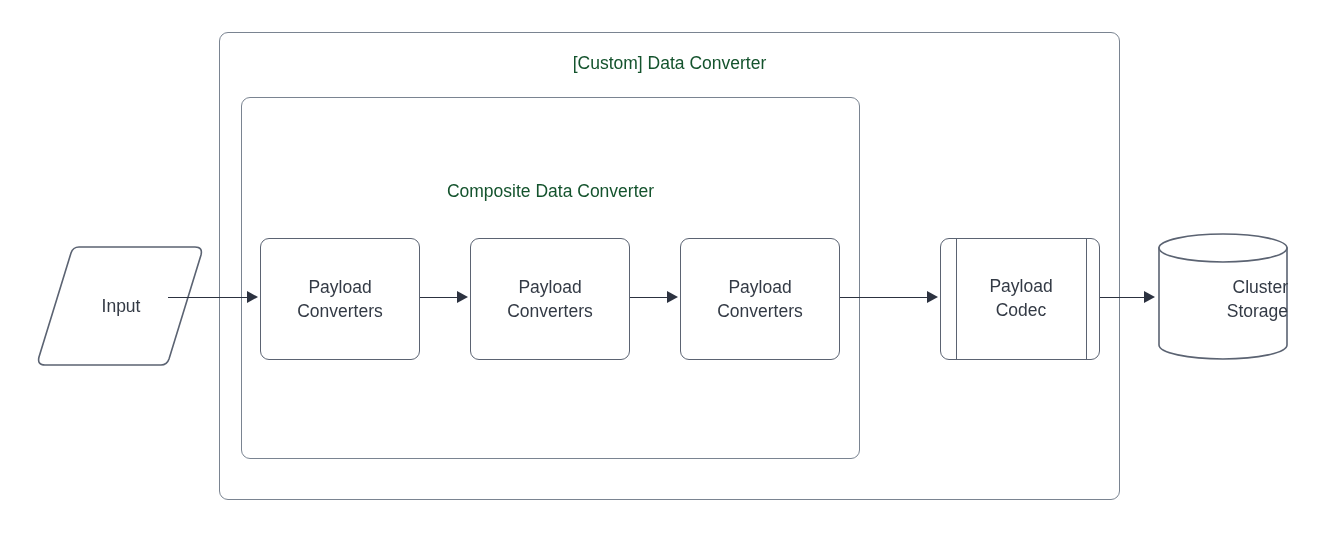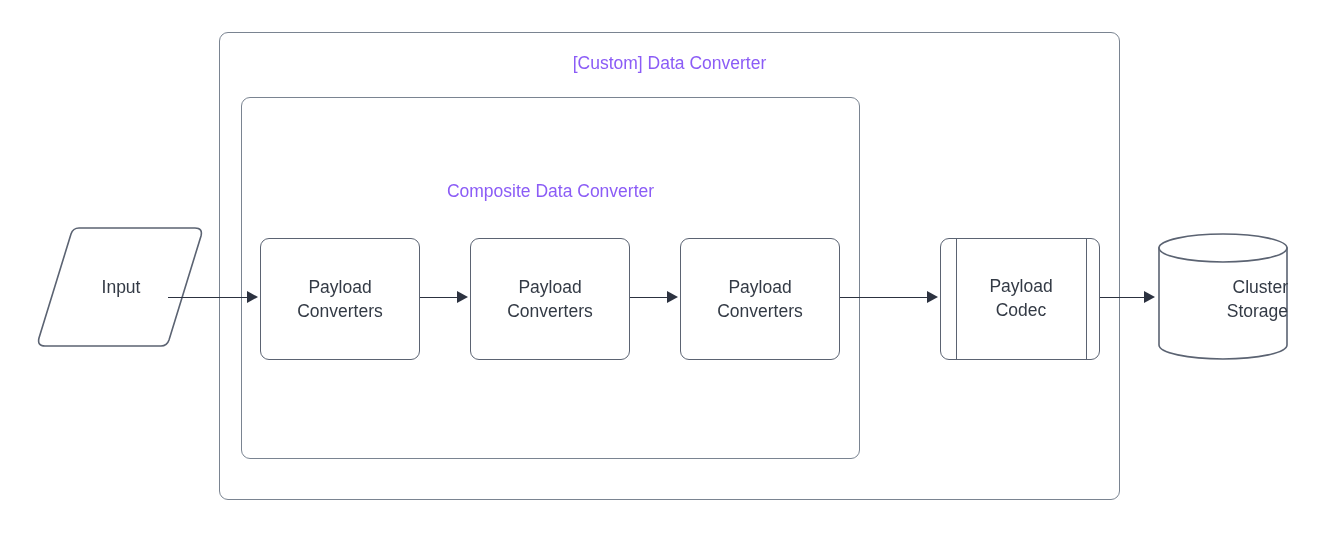--- a/index.html
+++ b/index.html
@@ -29,21 +29,21 @@
     border-radius: 9px;
     background: transparent;
   }
   .container-title {
     position: absolute;
     left: 0;
     right: 0;
     text-align: center;
     font-size: 17.5px;
     line-height: 1.2;
-    color: #8b5cf6;
+    color: #14532d;
     white-space: nowrap;
   }
 
   
   .node-box {
     box-sizing: border-box;
     border: 1.6px solid #5b6372;
     border-radius: 9px;
     background: #ffffff;
     display: flex;
@@ -97,21 +97,21 @@
 <div id="canvas">
 
   <div class="abs container-box" style="left:219px; top:32px; width:901px; height:468px;">
   </div>
   <div class="container-title" style="left:219px; width:901px; top:53px;">[Custom] Data Converter</div>
 
   <div class="abs container-box" style="left:241px; top:97px; width:619px; height:362px;">
   </div>
   <div class="container-title" style="left:241px; width:619px; top:143px;margin-top:38px;">Composite Data Converter</div>
 
-  <div class="abs" style="left:36px; top:224px; width:170px; height:130px;text-decoration:underline;">
+  <div class="abs" style="left:36px; top:243px; width:170px; height:130px;text-decoration:underline;">
     <svg class="shape-svg" width="170" height="130" viewBox="0 0 170 130">
       <path d="M 43 4 Q 37 4 35 10 L 3 114 Q 1 122 9 122 L 125 122 Q 131 122 133 116 L 165 12 Q 167 4 159 4 Z" fill="#ffffff" stroke="#5b6372" stroke-width="1.6"></path>
     </svg>
     <div class="abs node-label" style="left:0; top:51px; width:170px; text-align:center;">Input</div>
   </div>
 
   <div class="abs node-box" style="left:260px; top:238px; width:160px; height:122px;">
     <div class="node-label">Payload
 Converters</div>
   </div>

